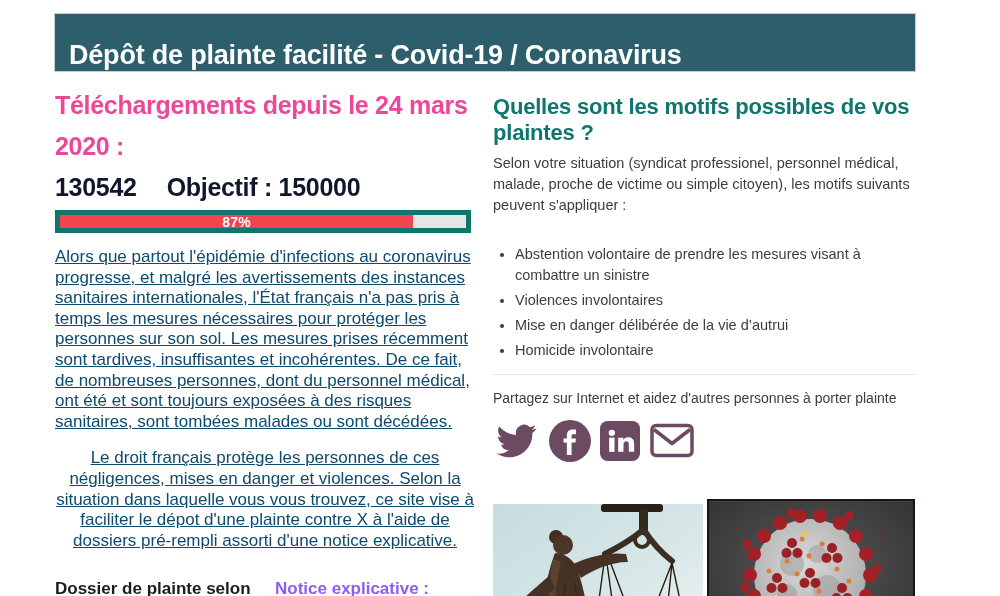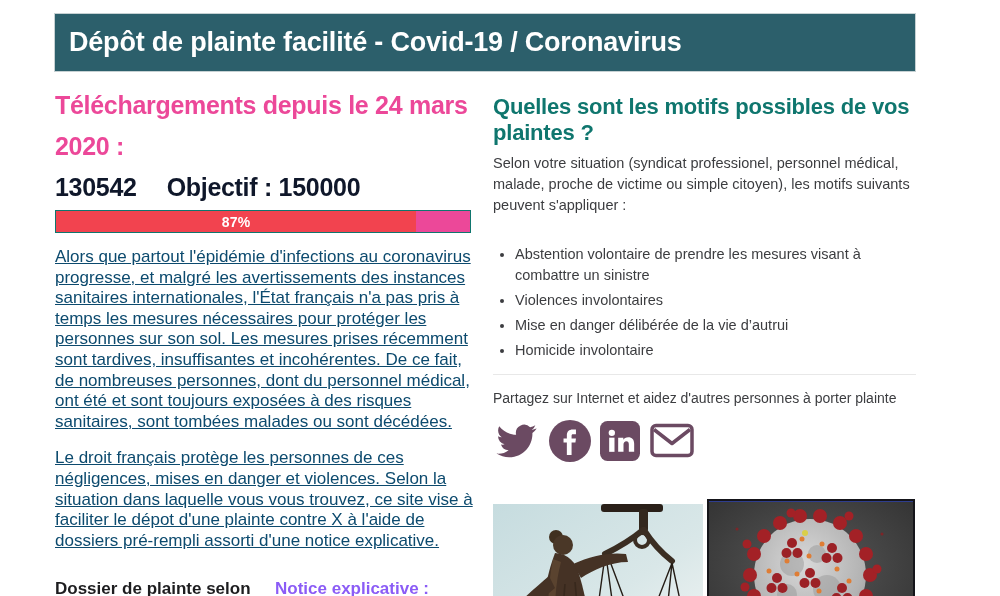--- a/index.html
+++ b/index.html
@@ -4,36 +4,36 @@
 <style>
   * { margin:0; padding:0; box-sizing:border-box; }
   html,body { background:#ffffff; }
   body { font-family:"Liberation Sans", sans-serif; color:#3c3d40; }
   .page { position:relative; width:1000px; height:596px; background:#fff; overflow:hidden; }
 
   
   .banner {
     position:absolute; left:55px; top:14px; width:860px; height:57px;
     background:#2c5f6b; outline:1px solid #c6d1d3;
-    display:flex; align-items:center; padding-left:14px;
+    display:flex; align-items:flex-end; padding-left:14px;
     color:#fff; font-size:27px; font-weight:700; letter-spacing:-0.2px;
   }
 
   
   .col-left { position:absolute; left:55px; top:85px; width:420px; }
   .stats-title { color:#ec4899; font-size:25px; font-weight:700; line-height:41px; letter-spacing:-0.3px; }
   .counter { color:#0f172a; font-size:25px; font-weight:700; line-height:41px; letter-spacing:-0.3px; }
   .counter .obj { margin-left:30px; }
 
-  .progress { margin-top:2px; width:416px; height:23px; border:1px solid #0f766e; background:#ec4899; position:relative; }
+  .progress { margin-top:2px; width:416px; height:23px; border:5px solid #0f766e; background:#e5e5e5; position:relative; }
   .progress-fill { height:100%; background:#f2434f; display:flex; align-items:center; justify-content:center; }
   .progress-label { color:#fff; font-size:14px; font-weight:700; letter-spacing:0.3px; }
 
   .intro-p { margin-top:14px; font-size:17px; line-height:20.6px; color:#0c4a6e;text-decoration:underline; }
-  .intro-p + .intro-p { margin-top:16px; }
+  .intro-p + .intro-p { margin-top:16px;text-align:center; }
 
   .bottom-row { display:flex; margin-top:26px; }
   .bottom-left { width:220px; }
   .dossier-heading { font-size:17px; font-weight:600; line-height:23px; color:#1d1d1f; }
   .bottom-right { margin-left:0; width:200px; }
   .notice-label { font-size:17px; font-weight:700; line-height:23px; color:#8b5cf6; }
   .notice-important { font-size:17px; line-height:23px; color:#f3231c; }
 
   
   .col-right { position:absolute; left:493px; top:0; width:424px; }

